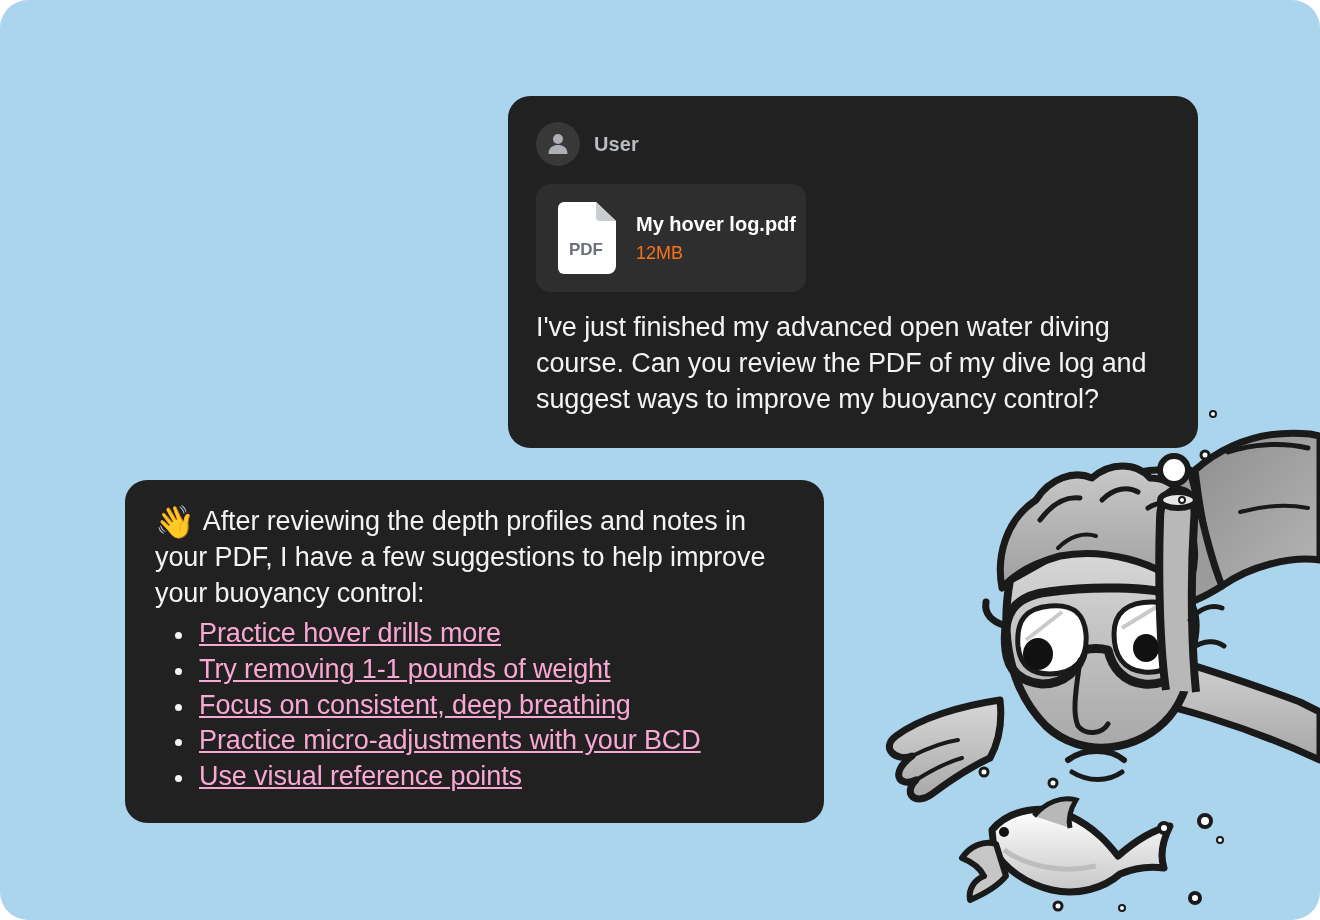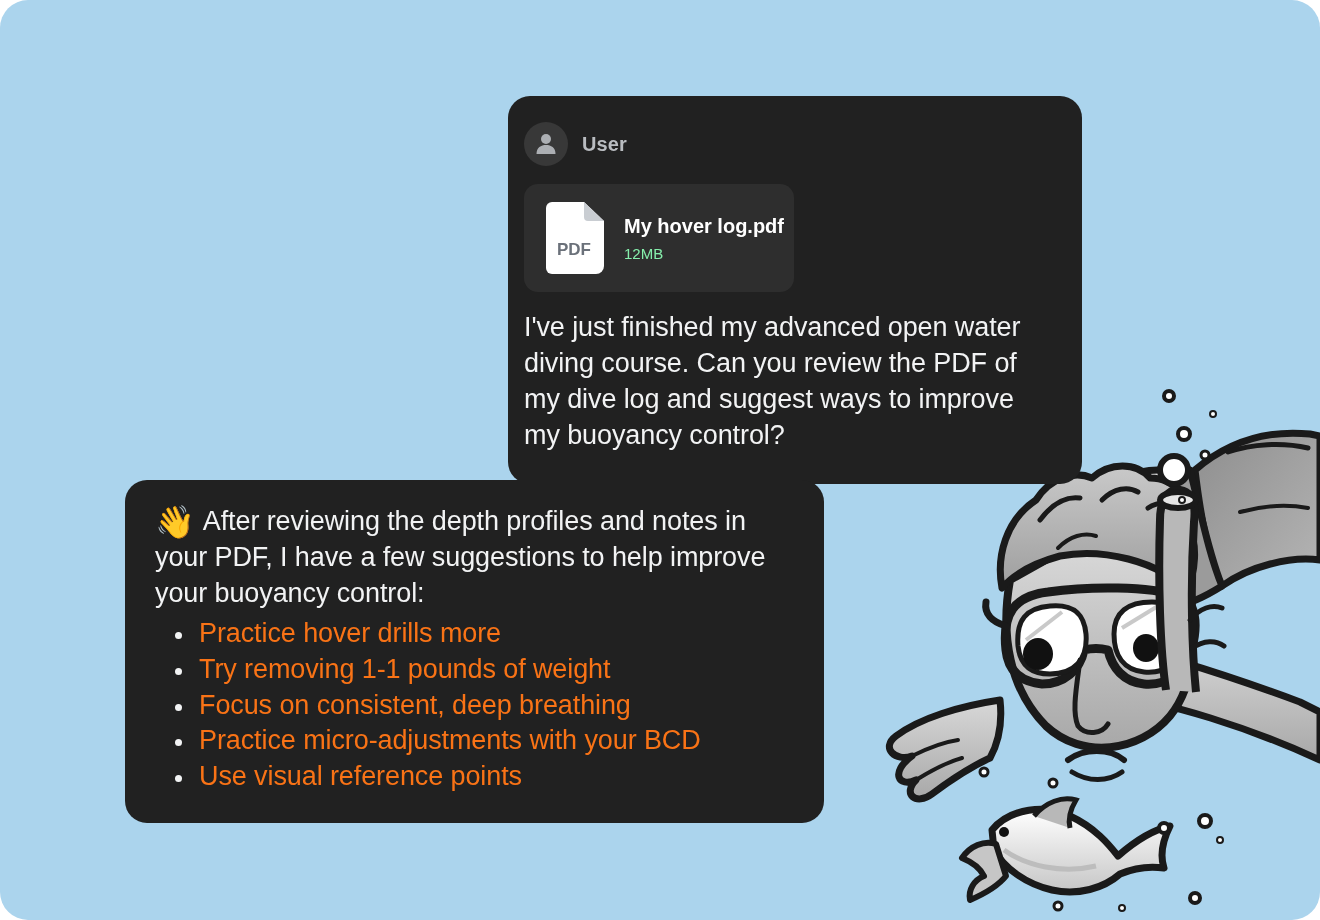--- a/index.html
+++ b/index.html
@@ -30,24 +30,24 @@
     width: 1320px;
     height: 920px;
     pointer-events: none;
   }
 
   
   #user-bubble {
     position: absolute;
     left: 508px;
     top: 96px;
-    width: 574px;
+    width: 690px;
     border-radius: 22px;
     background: #212121;
-    padding: 26px 28px 30px 16px;
+    padding: 26px 28px 30px 28px;
     box-sizing: border-box;
   }
 
   .user-header {
     display: flex;
     align-items: center;
     gap: 14px;
     margin-bottom: 18px;
   }
 
@@ -85,22 +85,22 @@
   .pdf-icon svg { display:block; }
 
   .file-meta { display: flex; flex-direction: column; gap: 7px; min-width: 0; }
   .file-name {
     font-size: 20px;
     font-weight: bold;
     color: #ffffff;
     white-space: nowrap;
   }
   .file-size {
-    font-size: 15px;
-    color: #86efac;
+    font-size: 18px;
+    color: #f97316;
   }
 
   .user-text {
     margin-top: 18px;
     font-size: 27px;
     line-height: 1.33;
     color: #f2f3f4;
     letter-spacing: -0.1px;
   }
 
@@ -131,23 +131,24 @@
 
   .suggestion-list {
     margin: 4px 0 0 0;
     padding-left: 42px;
     list-style: none;
   }
   .suggestion-list li {
     position: relative;
     font-size: 27px;
     line-height: 1.33;
-    color: #f97316;
+    color: #f9a8d4;
     letter-spacing: -0.1px;
     padding-left: 2px;
+    text-decoration: underline;
   }
   .suggestion-list li::before {
     content: "";
     position: absolute;
     left: -22px;
     top: 16px;
     width: 7px;
     height: 7px;
     border-radius: 50%;
     background: #f2f3f4;

